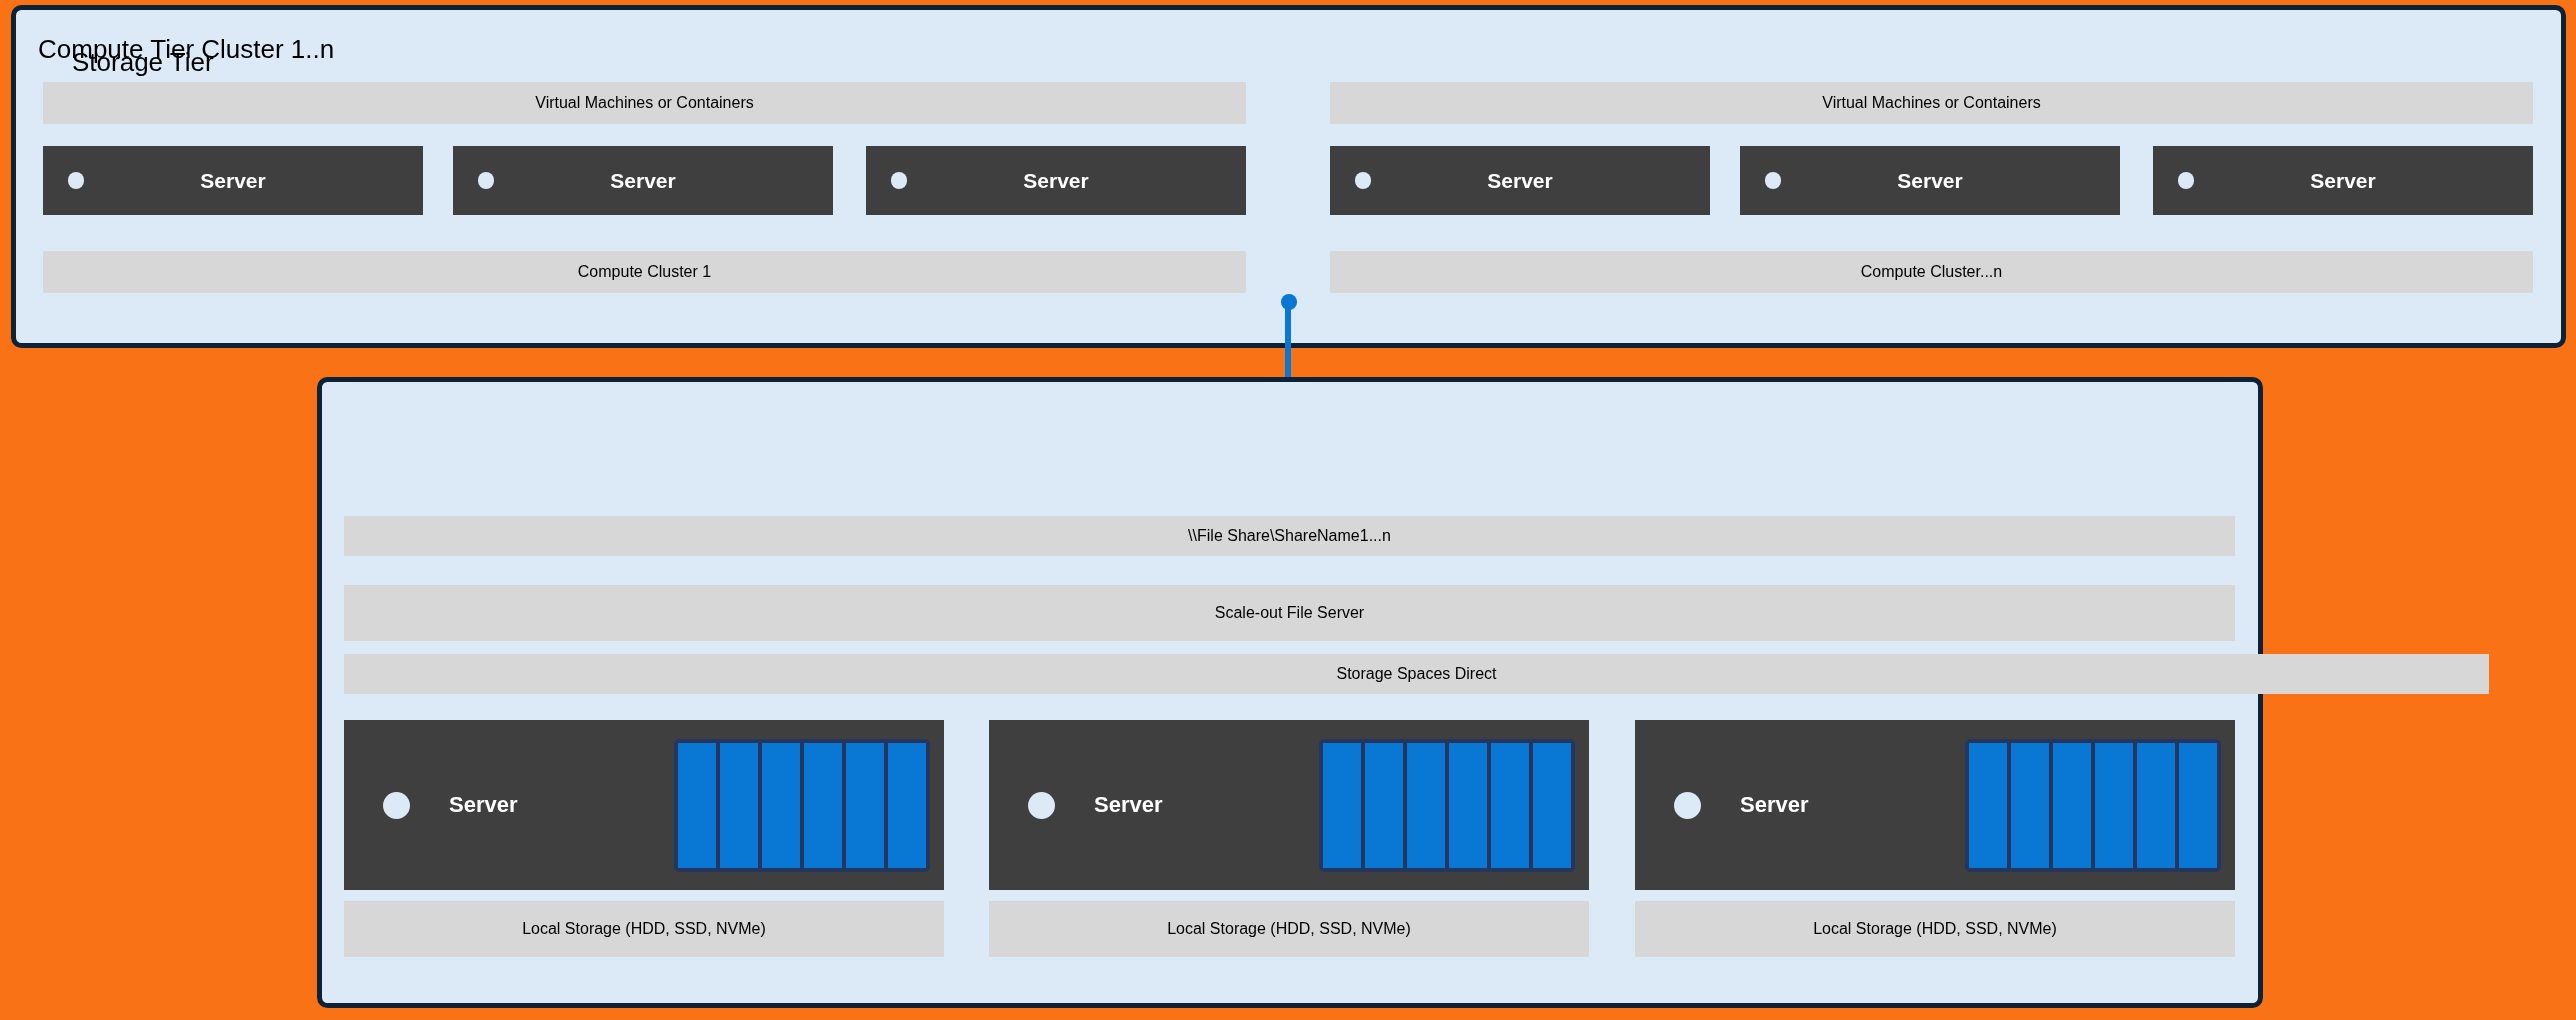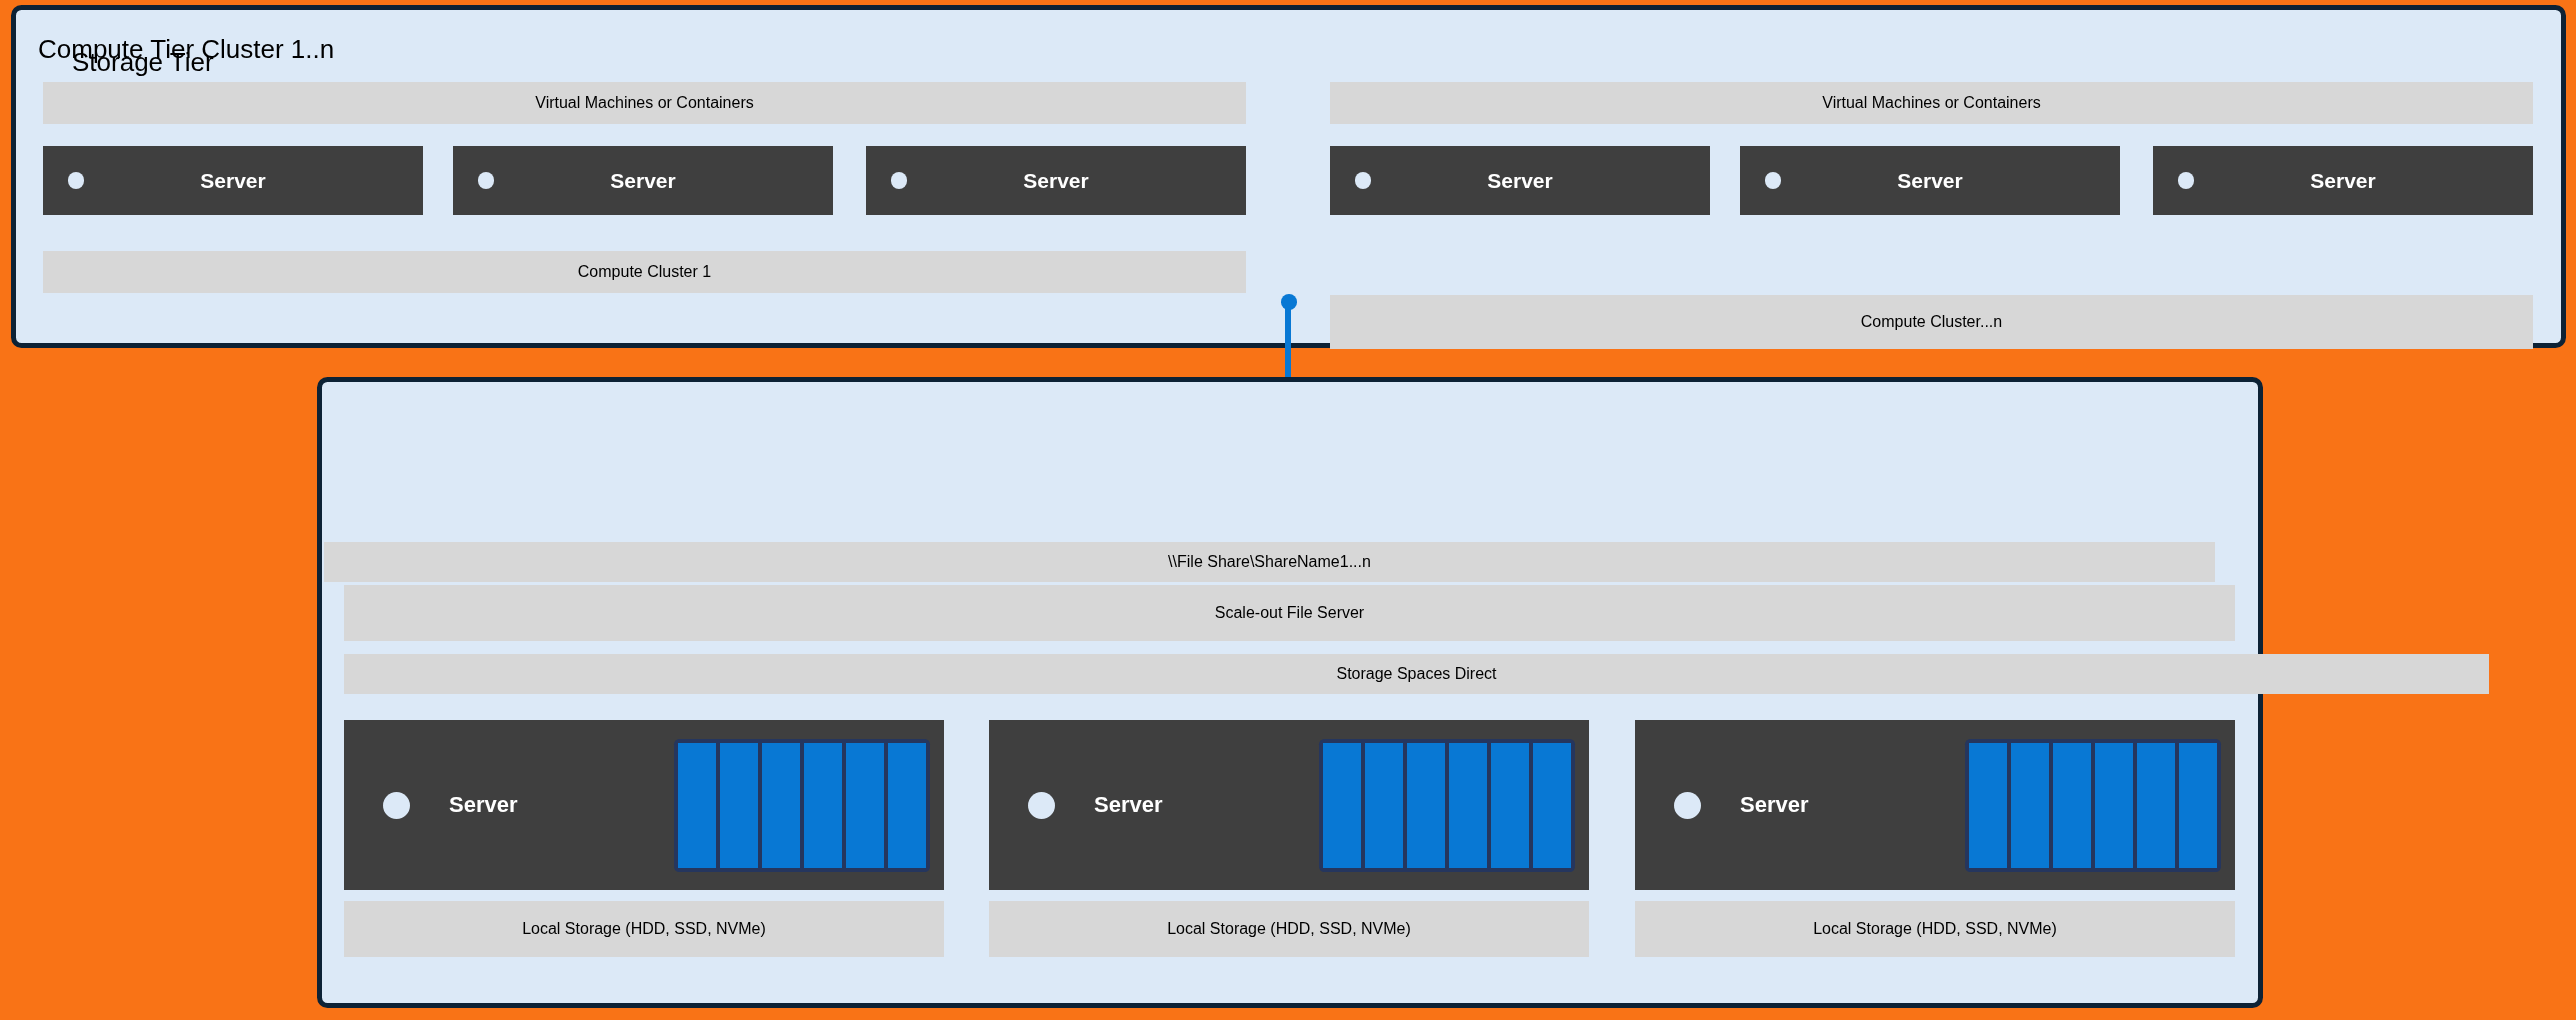--- a/index.html
+++ b/index.html
@@ -198,37 +198,37 @@
   </div>
   <div class="server-box compute-server" style="left:1740px; top:146px; width:380px; height:69px;">
     <span class="server-led"></span>
     <span class="server-label">Server</span>
   </div>
   <div class="server-box compute-server" style="left:2153px; top:146px; width:380px; height:69px;">
     <span class="server-led"></span>
     <span class="server-label">Server</span>
   </div>
 
-  <div class="gray-bar" style="left:1330px; top:251px; width:1203px; height:54px;margin-top:44px;">Compute Cluster...n</div>
+  <div class="gray-bar" style="left:1330px; top:251px; width:1203px; height:42px;">Compute Cluster...n</div>
 
   <div id="connector-line"></div>
   <div id="connector-dot-top" class="connector-dot"></div>
   <div id="connector-dot-bottom" class="connector-dot"></div>
 
   <div id="folder-icon">
     <svg viewBox="0 0 178 104" xmlns="http://www.w3.org/2000/svg">
       <path d="M6 10 a6 6 0 0 1 6 -6 h60 l18 16 h82 a6 6 0 0 1 6 6 v72 a6 6 0 0 1 -6 6 h-160 a6 6 0 0 1 -6 -6 z" fill="#0878d4"></path>
     </svg>
   </div>
 
   <div id="storage-tier-panel" class="tier-panel"></div>
 
   <div id="storage-tier-title" class="tier-title">Storage Tier</div>
 
-  <div class="gray-bar" style="left:324px; top:516px; width:1891px; height:40px;margin-top:26px;">\\File Share\ShareName1...n</div>
+  <div class="gray-bar" style="left:344px; top:516px; width:1891px; height:40px;">\\File Share\ShareName1...n</div>
   <div class="gray-bar" style="left:344px; top:585px; width:1891px; height:56px;">Scale-out File Server</div>
   <div class="gray-bar" style="left:344px; top:654px; width:2145px; height:40px;">Storage Spaces Direct</div>
 
   <div class="server-box storage-server" style="left:344px; top:720px; width:600px; height:170px;">
     <span class="server-led"></span>
     <span class="server-label">Server</span>
     <span class="disk-array" style="left:330px; top:18.7px; width:256px; height:133px;">
       <span class="disk-bar"></span>
       <span class="disk-bar"></span>
       <span class="disk-bar"></span>

